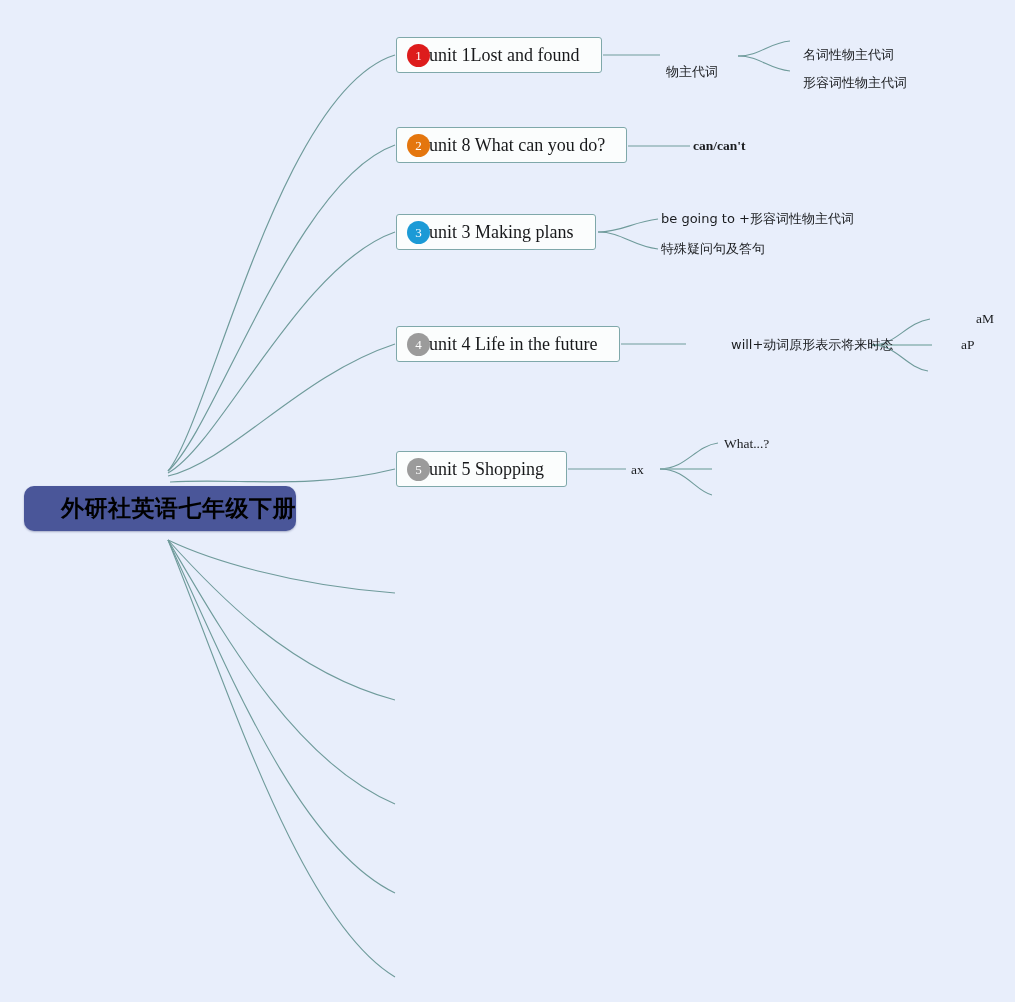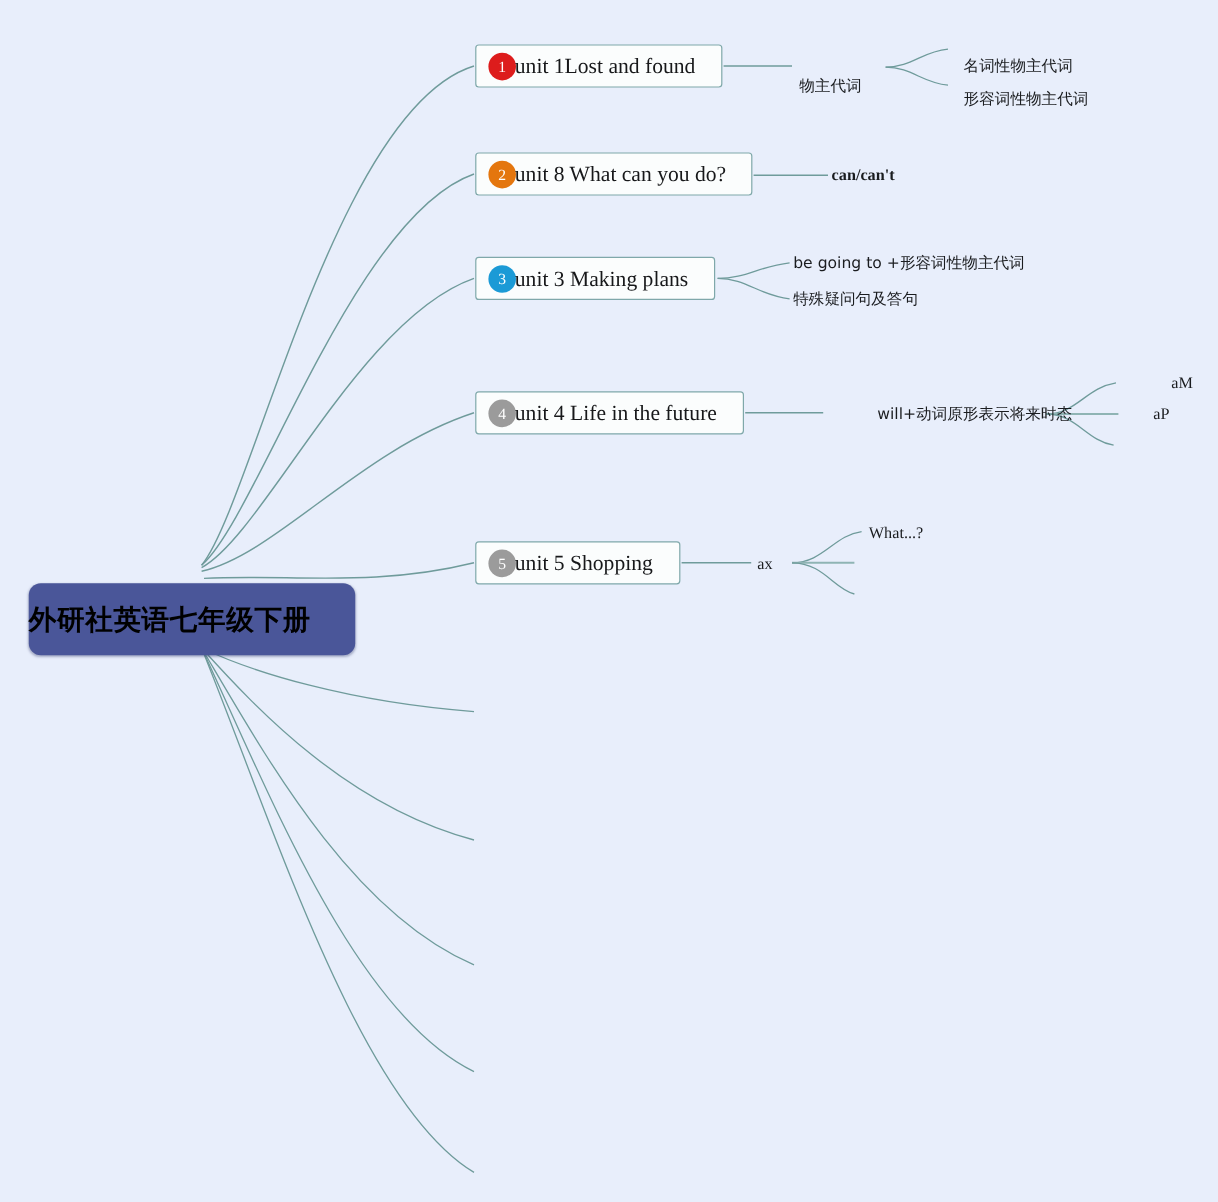--- a/index.html
+++ b/index.html
@@ -27,26 +27,26 @@
     width: 1015px;
     height: 1002px;
     pointer-events: none;
   }
   
   .root-node {
     position: absolute;
     left: 24px;
     top: 486px;
     width: 272px;
-    height: 60px;
+    height: 45px;
     background: #4a5699;
     border-radius: 10px;
     display: flex;
     align-items: center;
-    justify-content: flex-start;
+    justify-content: flex-end;
     box-shadow: 0 1px 2px rgba(40,50,100,0.35);
   }
   .root-label {
     font-family: "DejaVu Sans", "Liberation Sans", sans-serif;
     font-weight: bold;
     font-size: 23px;
     color: #000000;
     letter-spacing: 0.5px;
     white-space: nowrap;
   }

